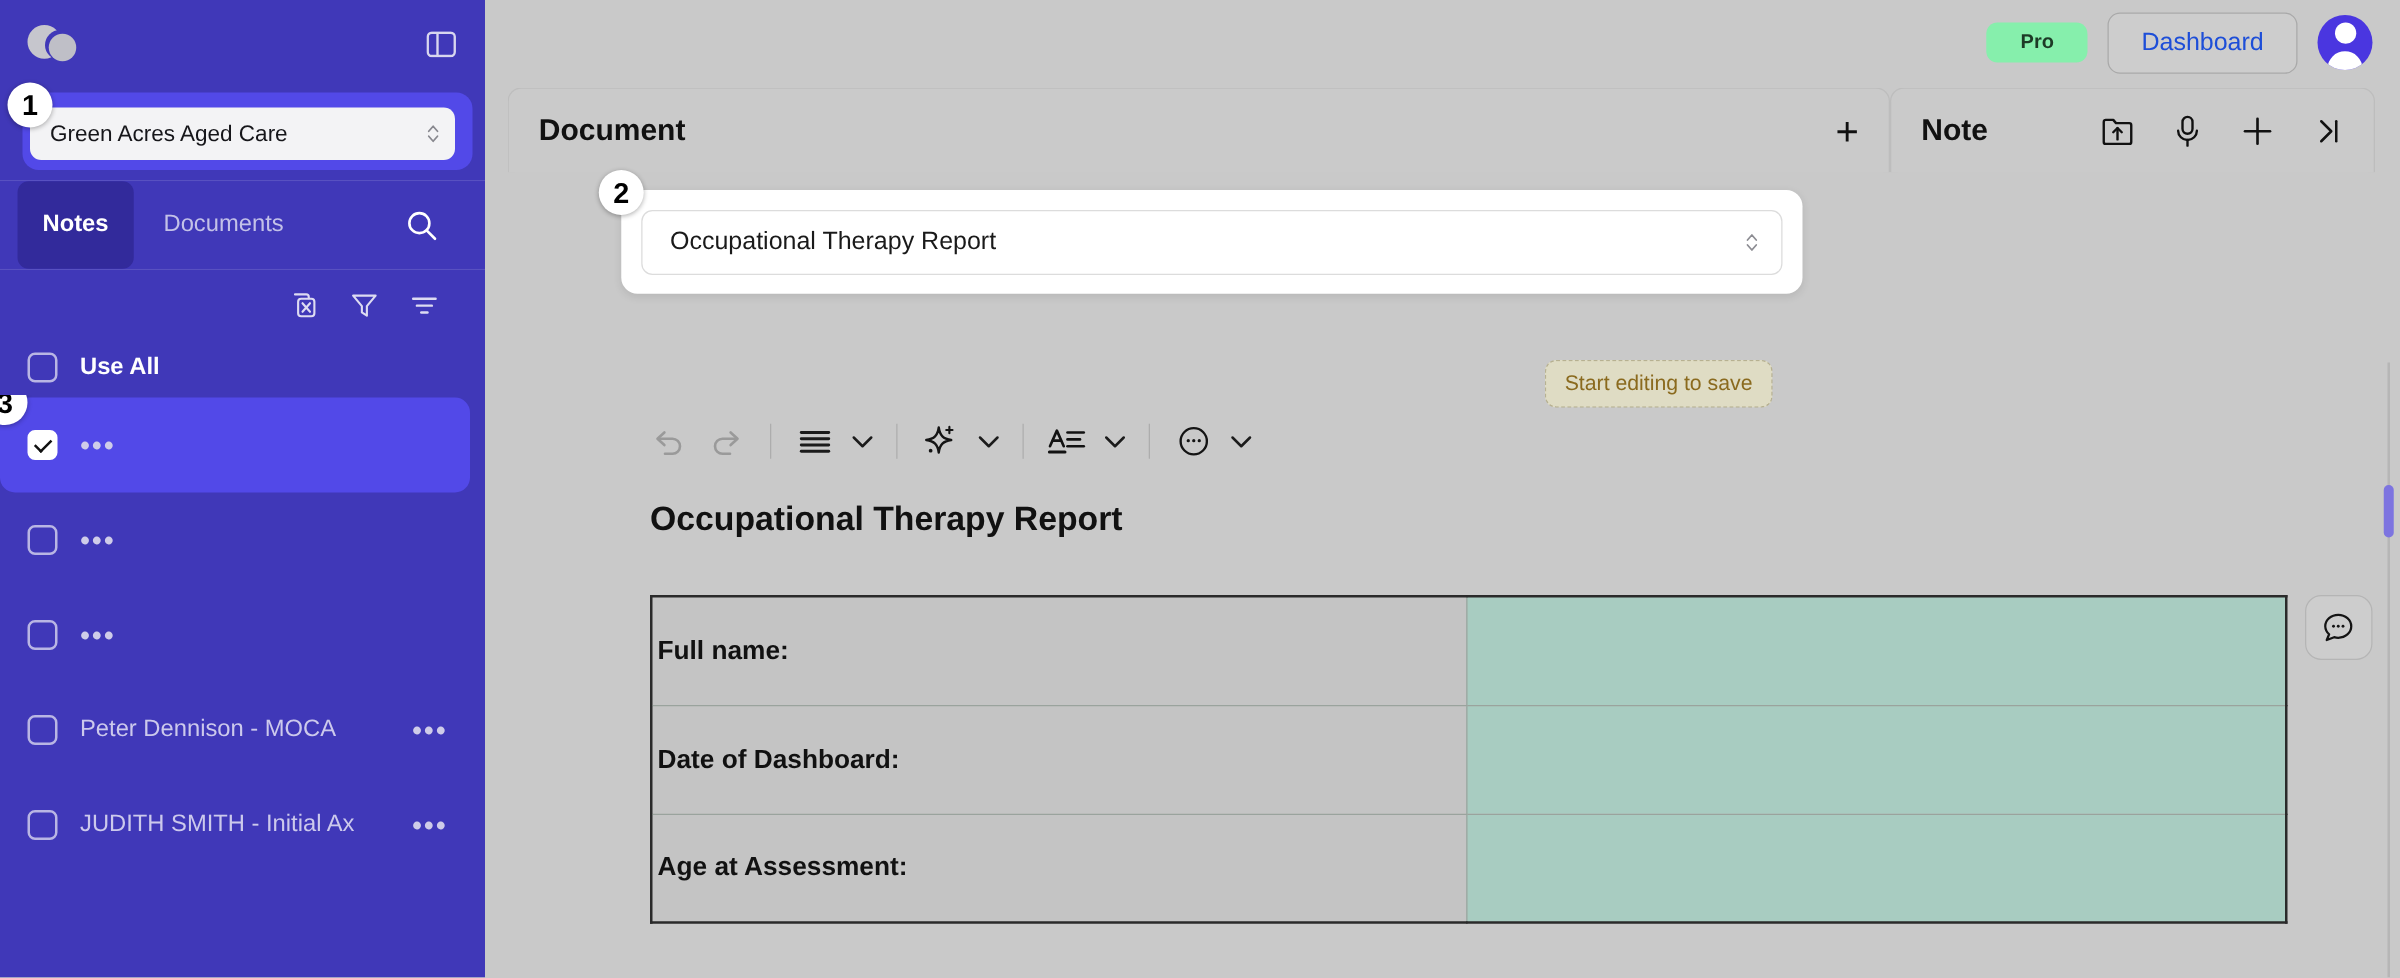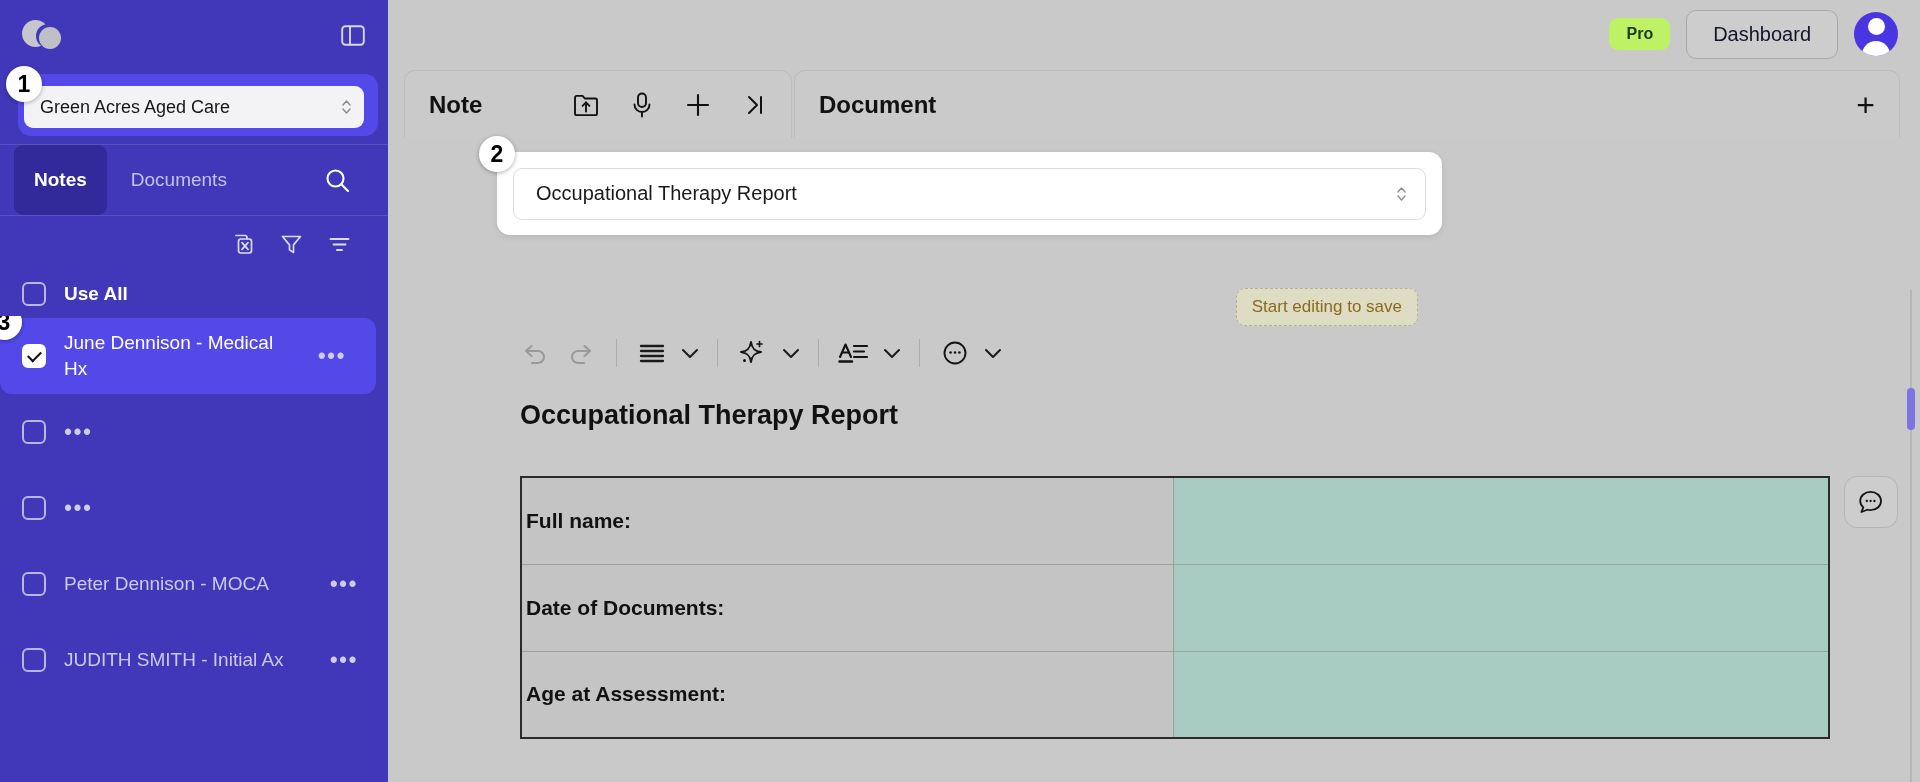--- a/index.html
+++ b/index.html
@@ -131,27 +131,27 @@
   .note-item.selected .note-title { color: #ffffff; }
   .dots { color: #cfcce9; font-size: 23px; letter-spacing: 1.4px; cursor: pointer; }
 
   
   .topbar {
     position: absolute; left: 388px; top: 0; right: 0; height: 68px;
     display: flex; align-items: center; justify-content: flex-end;
     gap: 16px; padding-right: 22px;
   }
   .pro-badge {
-    background: #bef264; color: #1d3a26;
+    background: #86efac; color: #1d3a26;
     font-size: 16px; font-weight: 600;
-    padding: 7px 17px; border-radius: 9px;
+    padding: 7px 27px; border-radius: 9px;
   }
   .dash-btn {
     border: 1px solid #a9a9a9; border-radius: 10px;
-    background: #cdcdcd; color: #0f172a;
+    background: #cdcdcd; color: #1d4ed8;
     font-size: 20px; padding: 12px 26px; cursor: pointer;
   }
   .avatar {
     width: 44px; height: 44px; border-radius: 50%;
     background: #4a36e0; display:flex; align-items:flex-end; justify-content:center;
     overflow: hidden; cursor: pointer;
   }
   .avatar .head { width: 17px; height: 17px; border-radius: 50%; background:#fff; position:absolute; margin-bottom: 16px;}
   .avatar-inner { position: relative; width: 44px; height:44px; display:flex; align-items:center; justify-content:center;}
   .avatar .body { position:absolute; bottom: 0; width: 28px; height: 15px; border-radius: 14px 14px 0 0; background:#fff;}
@@ -326,21 +326,20 @@
   <div class="useall-row">
     <div class="cb"></div>
     <div class="useall-label">Use All</div>
   </div>
 
   <div class="note-list">
 
     <div class="note-item selected" style="position:relative;">
       <div class="callout" style="left:-14px; top:-14px;">3</div>
       <div class="cb checked"></div>
-      <div class="note-title">June Dennison - Medical Hx</div>
       <div class="dots">•••</div>
     </div>
 
     <div class="note-item">
       <div class="cb"></div>
       <div class="dots">•••</div>
     </div>
 
     <div class="note-item">
       <div class="cb"></div>
@@ -367,20 +366,25 @@
   <div class="dash-btn">Dashboard</div>
   <div class="avatar">
     <div class="avatar-inner">
       <div class="head"></div>
         <div class="body"></div>
     </div>
   </div>
 </div>
 
 <div class="tabs-row">
+  <div class="tab-card tab-doc">
+    <div class="tab-label">Document</div>
+    <div class="plus-lg">+</div>
+  </div>
+
   <div class="tab-card tab-note">
     <div class="tab-label">Note</div>
     <div class="tab-icons">
       <div class="tab-ico">
         <svg width="26" height="24" viewBox="0 0 26 24">
           <path d="M2 20.5 V4.5 a1.6 1.6 0 0 1 1.6 -1.6 h6 l2.2 2.6 h10.6 a1.6 1.6 0 0 1 1.6 1.6 V20.5 a1.6 1.6 0 0 1 -1.6 1.6 H3.6 A1.6 1.6 0 0 1 2 20.5 z" fill="none" stroke="#111" stroke-width="1.9" stroke-linejoin="round"></path>
           <line x1="13" y1="18.5" x2="13" y2="9.5" stroke="#111" stroke-width="1.9" stroke-linecap="round"></line>
           <path d="M9.6 12.8 L13 9.4 L16.4 12.8" fill="none" stroke="#111" stroke-width="1.9" stroke-linecap="round" stroke-linejoin="round"></path>
         </svg>
       </div>
@@ -398,25 +402,20 @@
         </svg>
       </div>
       <div class="tab-ico">
         <svg width="24" height="24" viewBox="0 0 24 24">
           <path d="M6 4 L14 12 L6 20" fill="none" stroke="#111" stroke-width="2" stroke-linecap="round" stroke-linejoin="round"></path>
           <line x1="18" y1="4" x2="18" y2="20" stroke="#111" stroke-width="2" stroke-linecap="round"></line>
         </svg>
       </div>
     </div>
   </div>
-
-  <div class="tab-card tab-doc">
-    <div class="tab-label">Document</div>
-    <div class="plus-lg">+</div>
-  </div>
 </div>
 
 <div class="doc-select-card">
   <div class="callout" style="left:-18px; top:-16px;">2</div>
   <div class="doc-select">
     <span>Occupational Therapy Report</span>
     <span class="stepper-ico">
       <svg width="11" height="18" viewBox="0 0 11 18">
         <path d="M2 7 L5.5 3 L9 7" fill="none" stroke="#8d8d93" stroke-width="1.4" stroke-linecap="round" stroke-linejoin="round"></path>
         <path d="M2 11 L5.5 15 L9 11" fill="none" stroke="#8d8d93" stroke-width="1.4" stroke-linecap="round" stroke-linejoin="round"></path>
@@ -509,21 +508,21 @@
 
 <div class="doc-title">Occupational Therapy Report</div>
 
 <table class="doc-table">
   <tbody>
       <tr>
     <td class="lbl">Full name:</td>
     <td class="val"></td>
   </tr>
   <tr>
-    <td class="lbl">Date of Documents:</td>
+    <td class="lbl">Date of Dashboard:</td>
     <td class="val"></td>
   </tr>
   <tr>
     <td class="lbl">Age at Assessment:</td>
     <td class="val"></td>
   </tr>
 </tbody>
   </table>
 
 <div class="scroll-track"></div>

